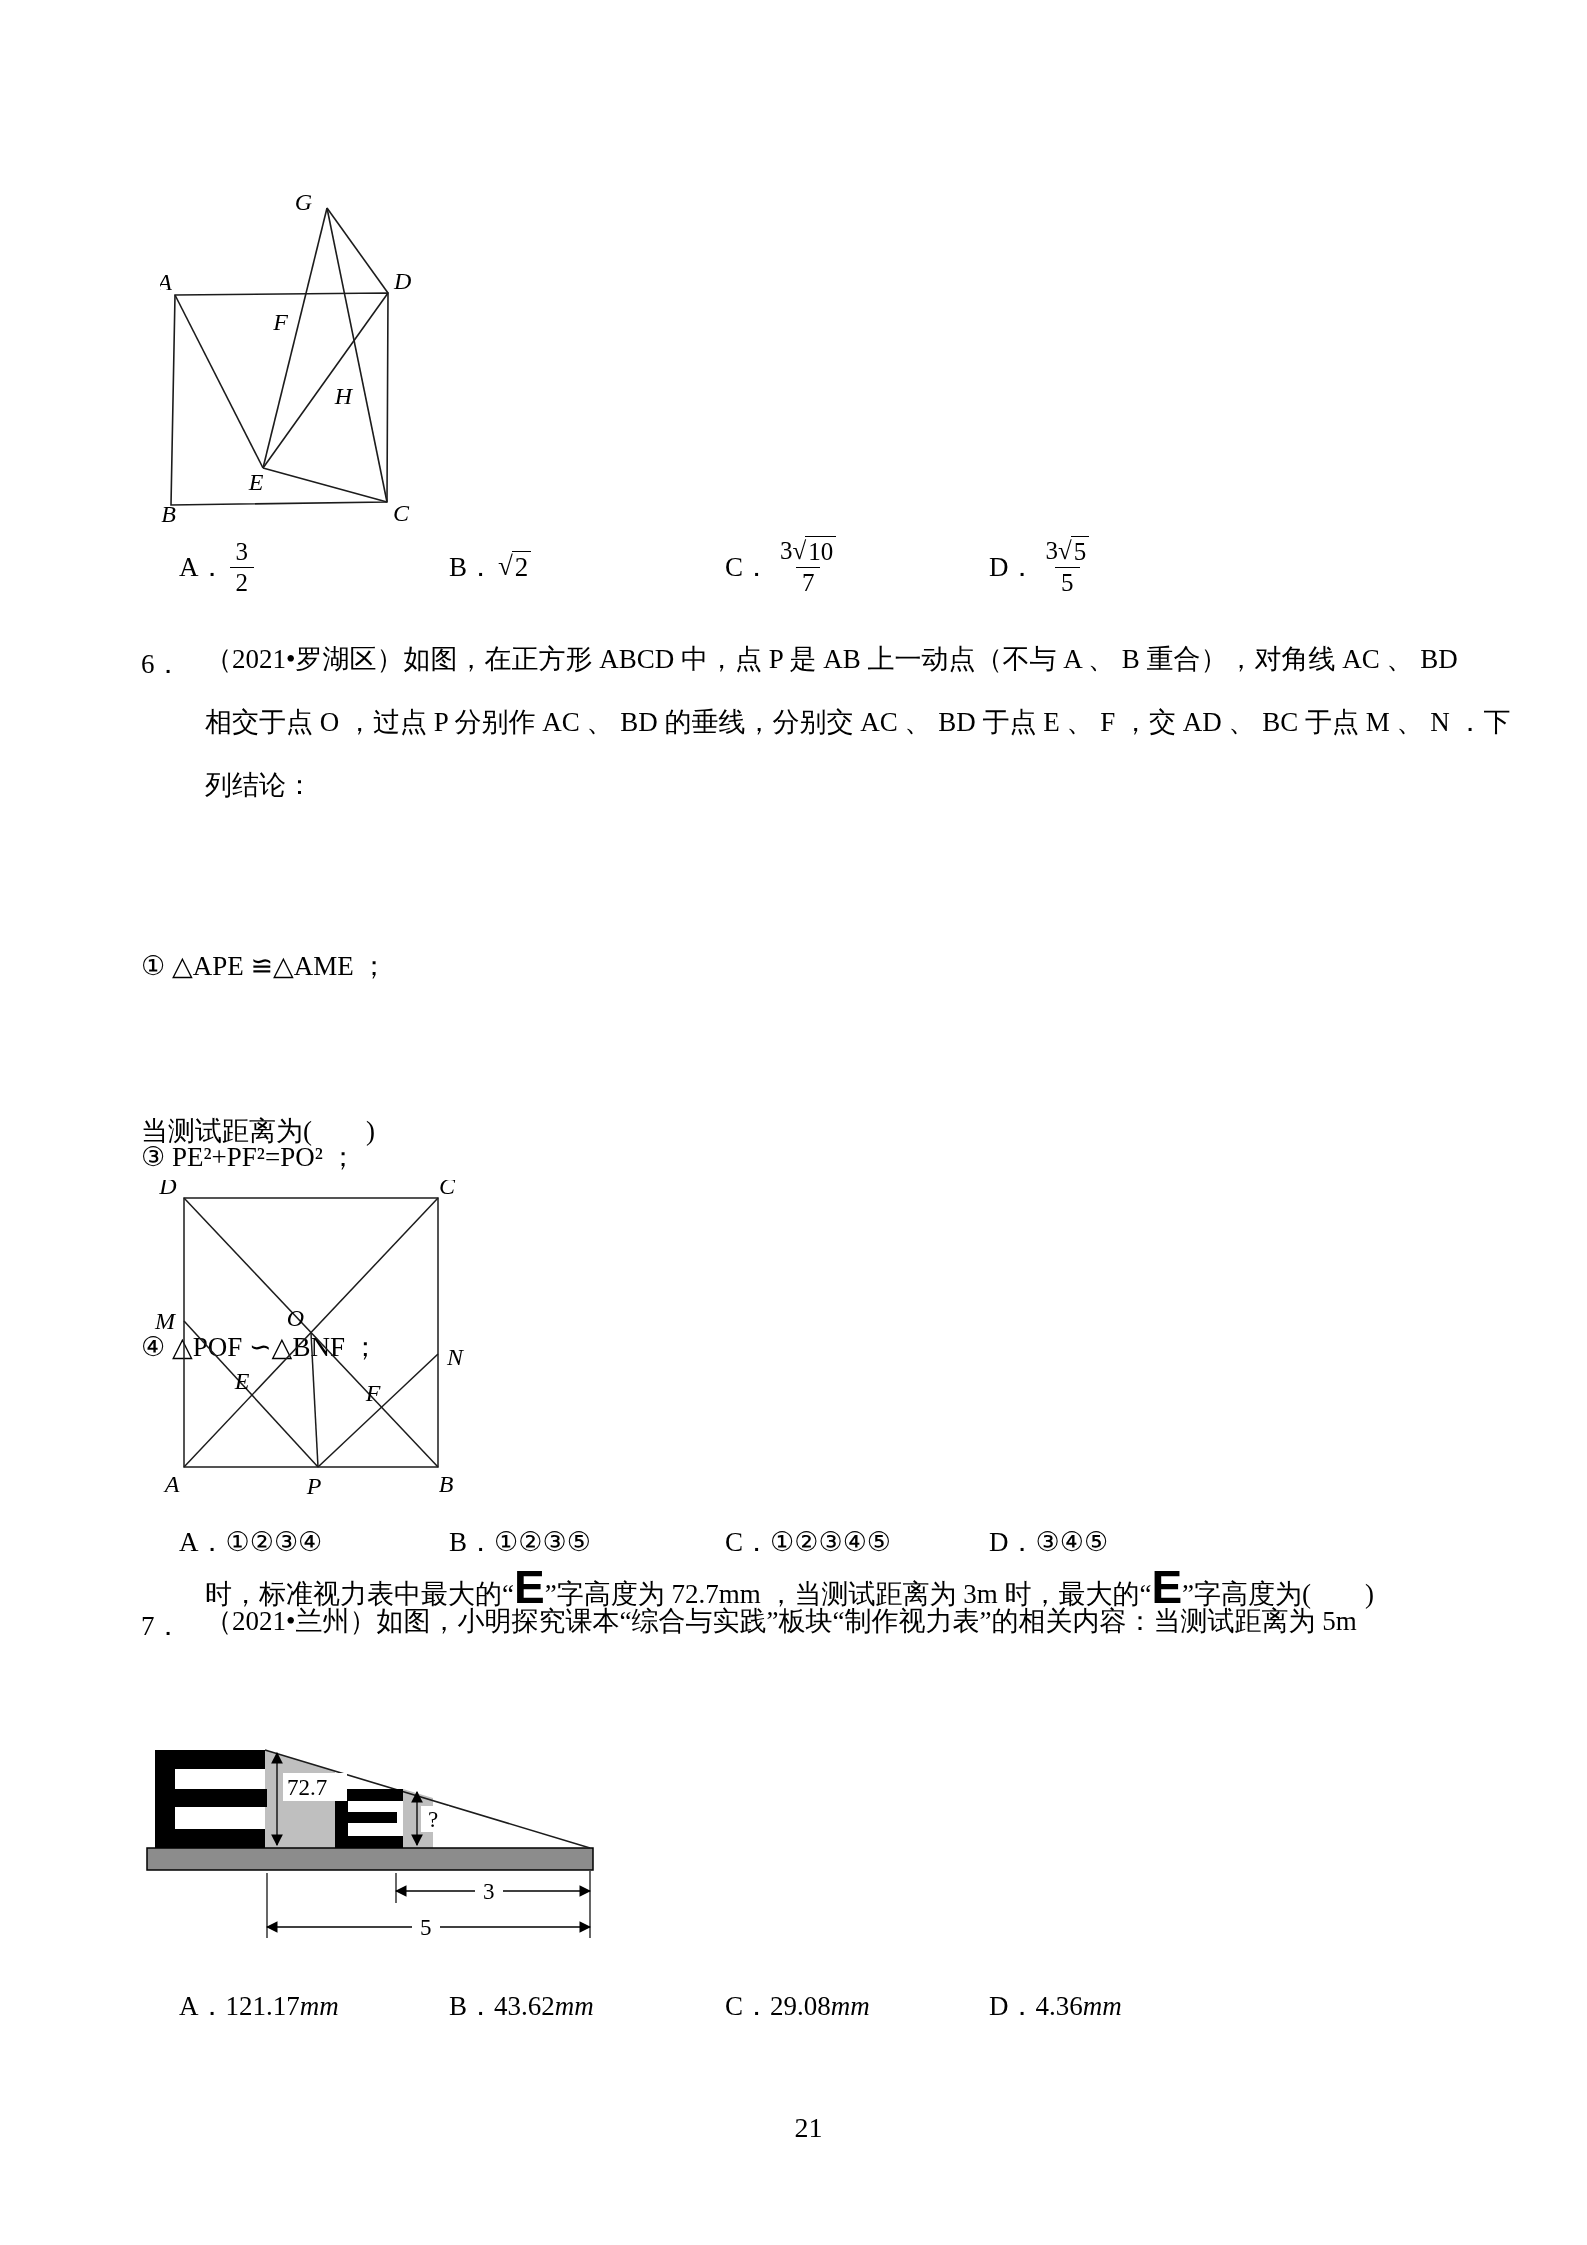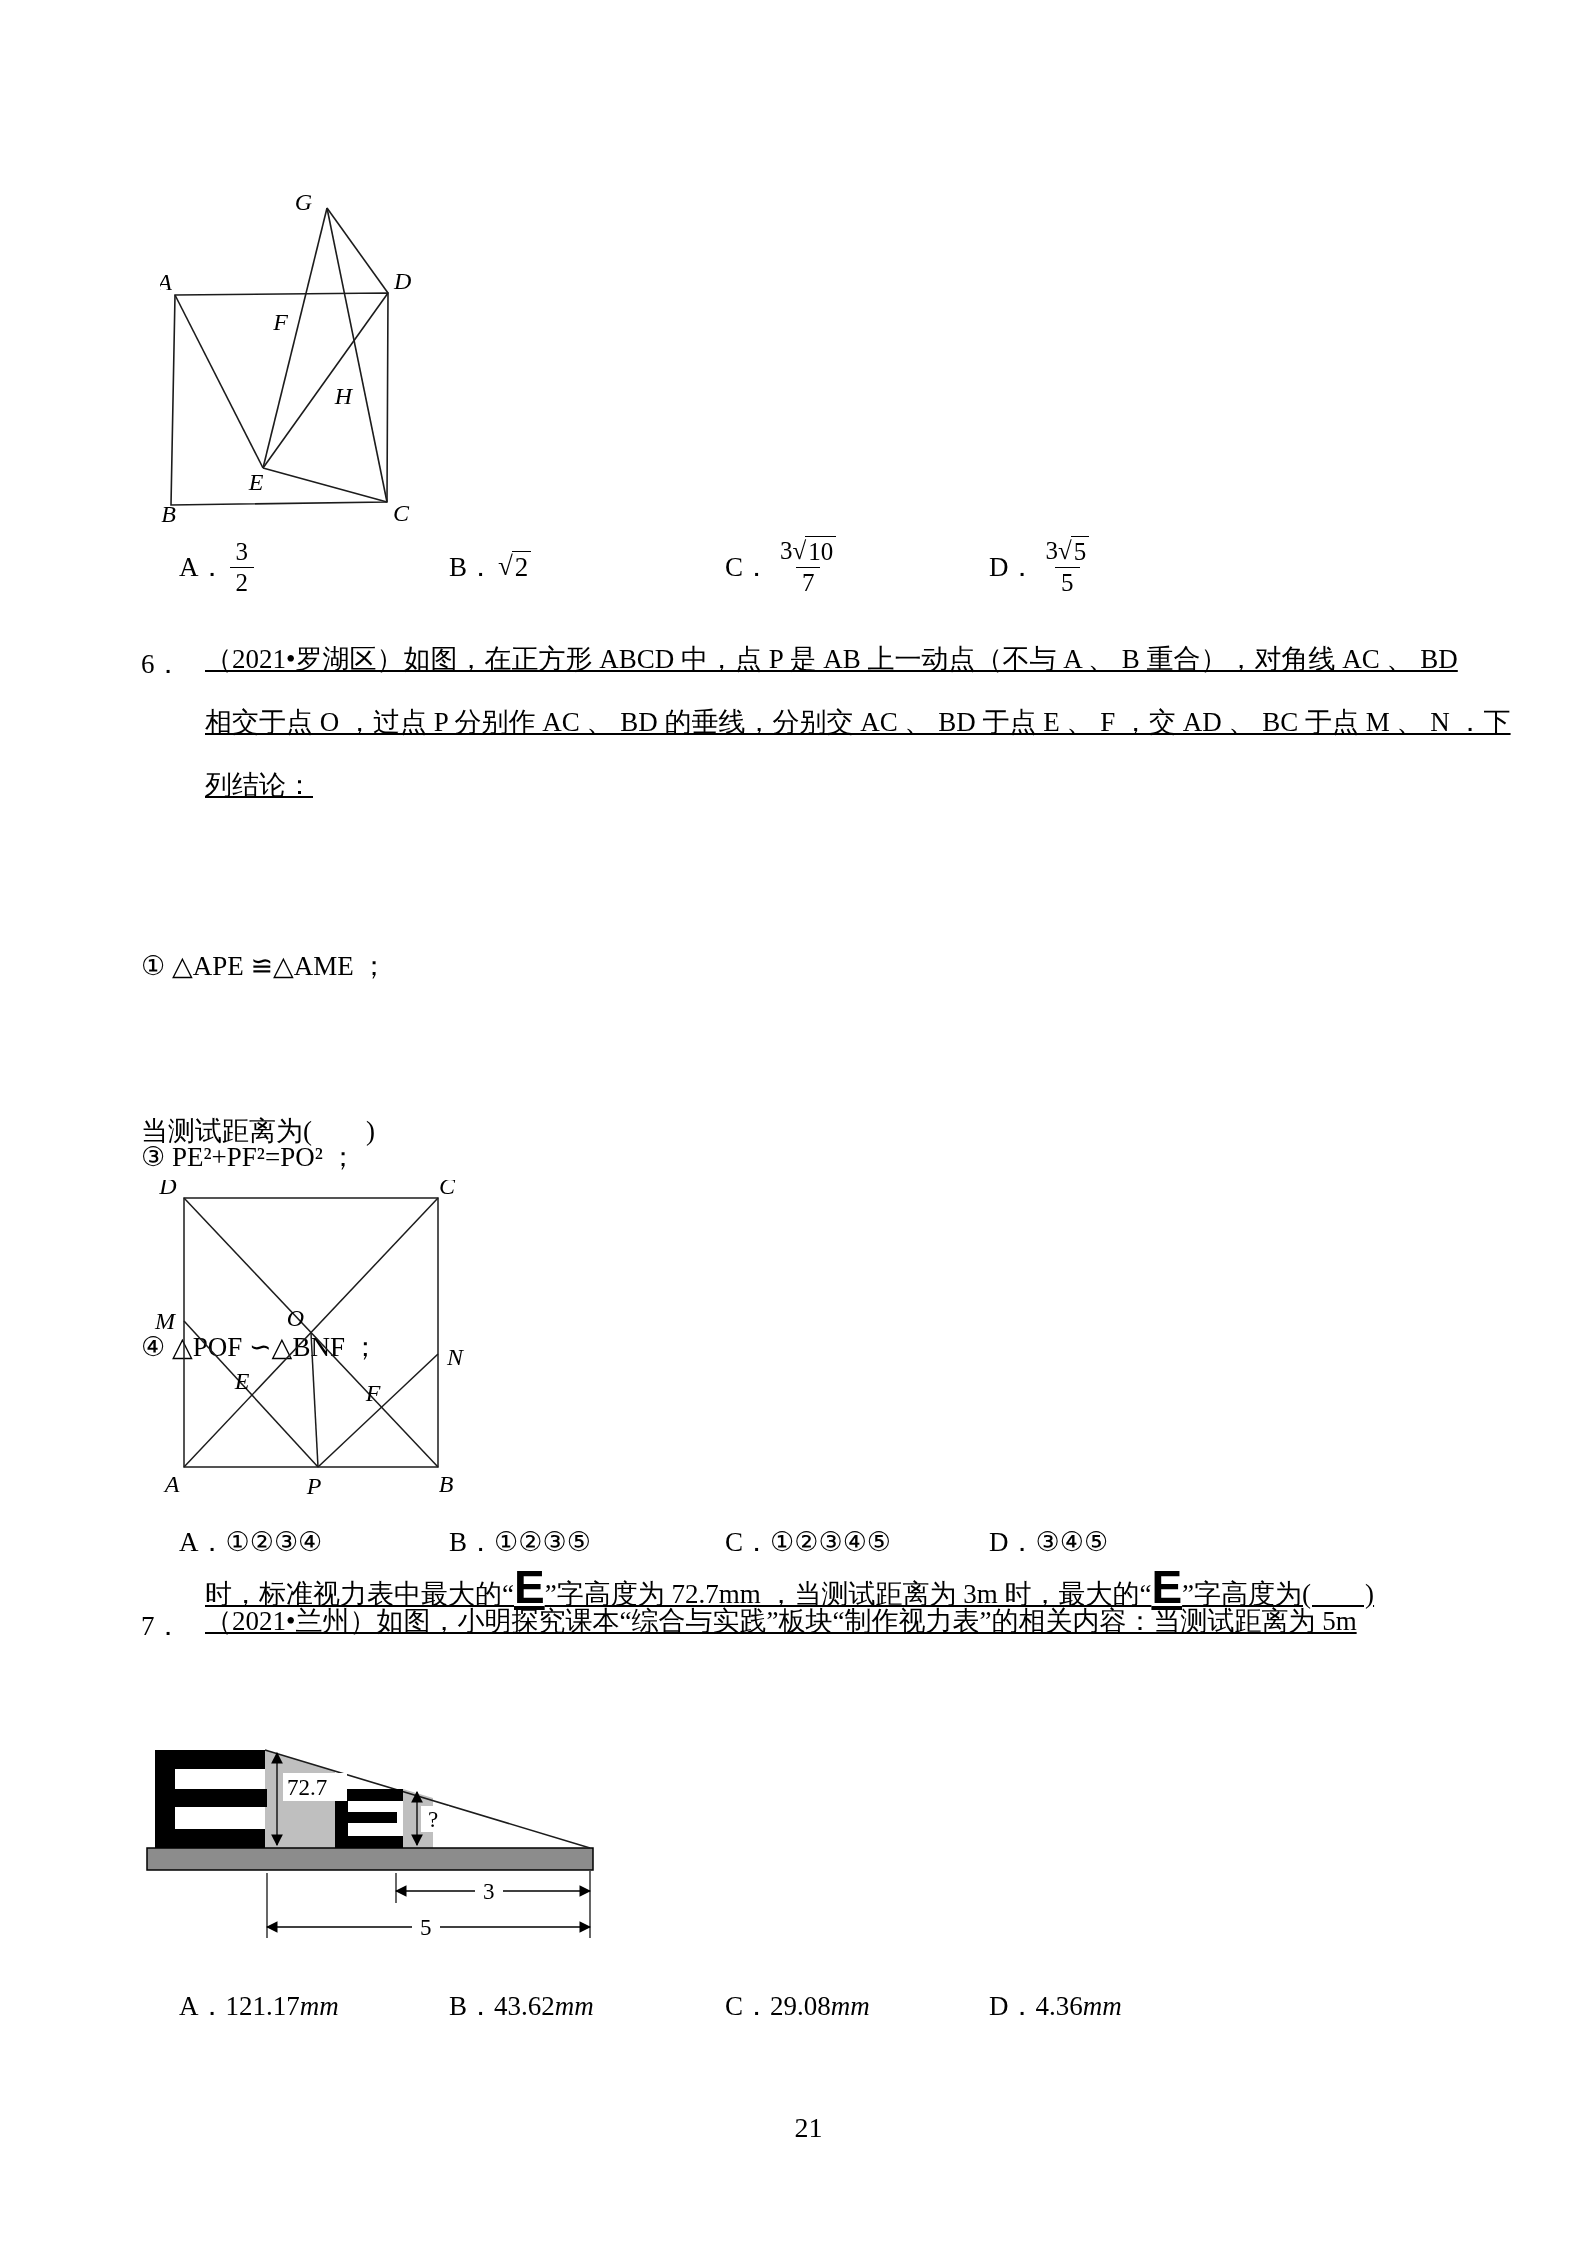--- a/index.html
+++ b/index.html
@@ -8,21 +8,21 @@
     width:1587px;height:2245px;
     background:#ffffff;
     font-family:"Liberation Serif",serif;
     color:#000;
     overflow:hidden;
     margin:0 auto;
   }
   .abs{position:absolute;}
   .qnum{position:absolute;font-size:27px;white-space:pre;}
   .qline{font-size:27px;line-height:63px;white-space:pre;}
-  .qtext{position:absolute;text-decoration:underline;}
+  .qtext{position:absolute;}
   .stmts{position:absolute;font-size:27px;line-height:63.5px;white-space:pre;}
   .stmt{white-space:pre;}
   .prompt{position:absolute;font-size:27px;white-space:pre;}
   .row{position:absolute;left:0;width:100%;height:70px;}
   .row .opt{position:absolute;font-size:27px;white-space:pre;display:flex;align-items:center;}
   .row .opt i{font-style:italic;}
   .frac{display:inline-flex;flex-direction:column;align-items:center;font-size:25px;line-height:1.2;margin-left:4px;text-align:center;}
   .frac .num{padding:0 6px;display:inline-flex;align-items:flex-start;}
   .frac .den{border-top:1.8px solid #000;padding:0 6px;}
   .sqrt{display:inline-flex;align-items:flex-start;}

